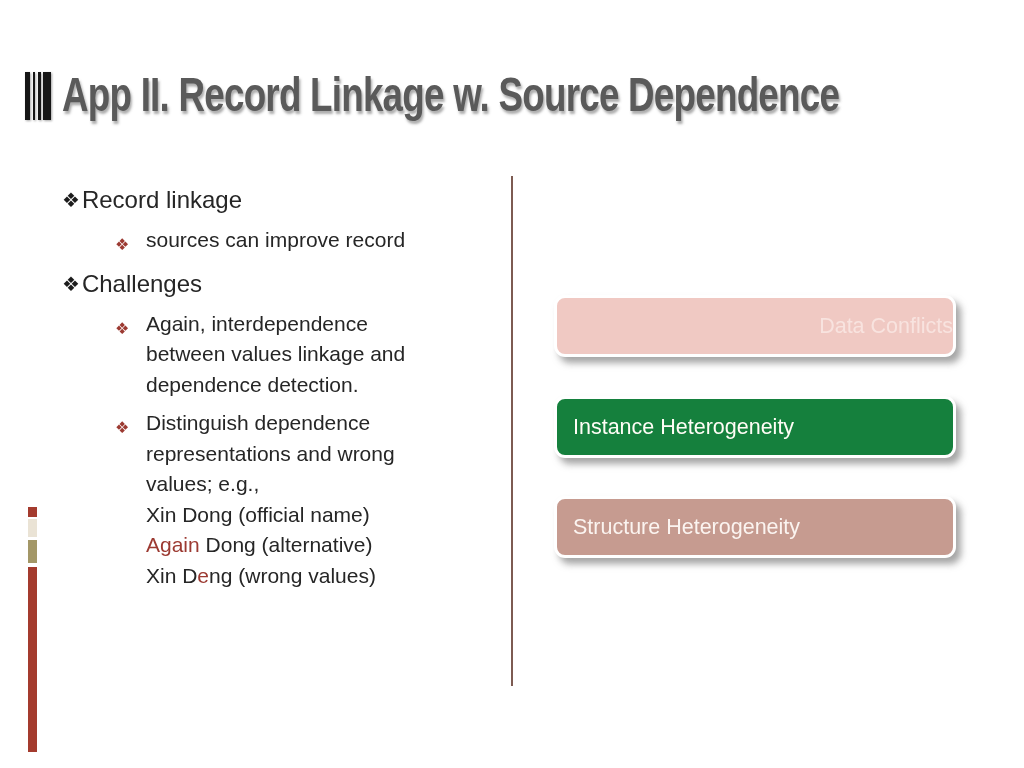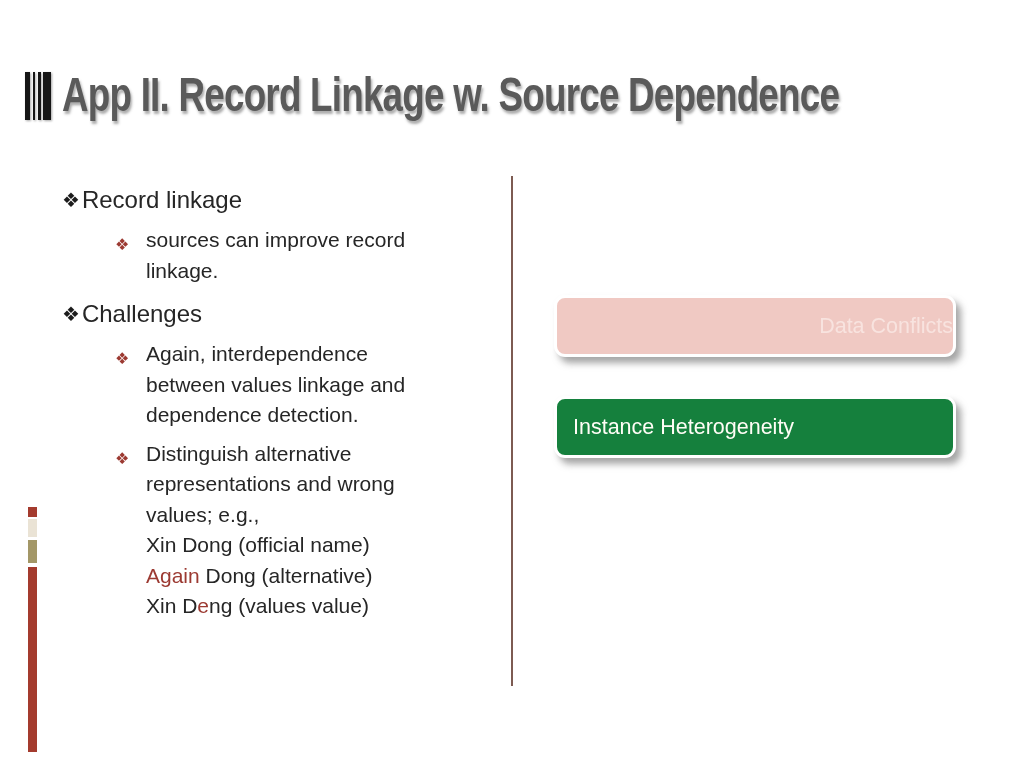--- a/index.html
+++ b/index.html
@@ -73,54 +73,56 @@
   <div class="content">
 
     <div class="l1">
       <span class="b1">❖</span>
       <span>Record linkage</span>
     </div>
 
     <div class="l2">
       <span class="b2">❖</span>
       <span class="line">sources can improve record</span>
-      <span class="line">linkage.</span>
     </div>
 
     <div class="l1">
       <span class="b1">❖</span>
       <span>Challenges</span>
     </div>
 
     <div class="l2 tight">
       <span class="b2">❖</span>
       <span class="line">Again, interdependence</span>
       <span class="line">between values linkage and</span>
       <span class="line">dependence detection.</span>
     </div>
 
     <div class="l2 last">
       <span class="b2">❖</span>
-      <span class="line">Distinguish alternative</span>
+      <span class="line">Distinguish dependence</span>
       <span class="line">representations and wrong</span>
       <span class="line">values; e.g.,</span>
       <span class="line">Xin Dong (official name)</span>
       <span class="line"><span class="red">Again</span><span> Dong (alternative)</span></span>
-      <span class="line"><span>Xin D</span><span class="red">e</span><span>ng (values value)</span></span>
+      <span class="line"><span>Xin D</span><span class="red">e</span><span>ng (wrong values)</span></span>
     </div>
 
   </div>
 
   <div class="divider"></div>
 
   <div class="box box1">
     <span>Data Conflicts</span>
   </div>
   <div class="box box2">
     <span>Instance Heterogeneity</span>
   </div>
+  <div class="box box3">
+    <span>Structure Heterogeneity</span>
+  </div>
 
   <div class="strip sq"></div>
   <div class="strip cr"></div>
   <div class="strip ol"></div>
   <div class="strip bar"></div>
 
 </div>
 
 </body></html>

